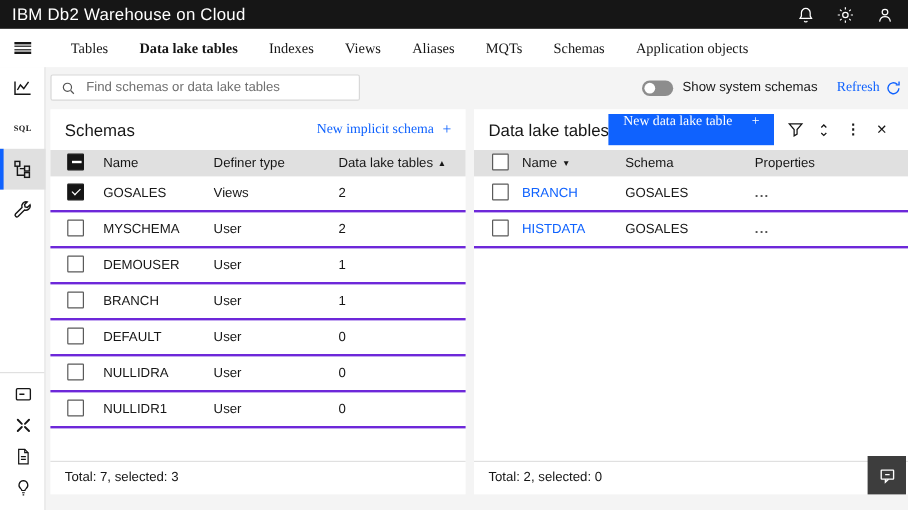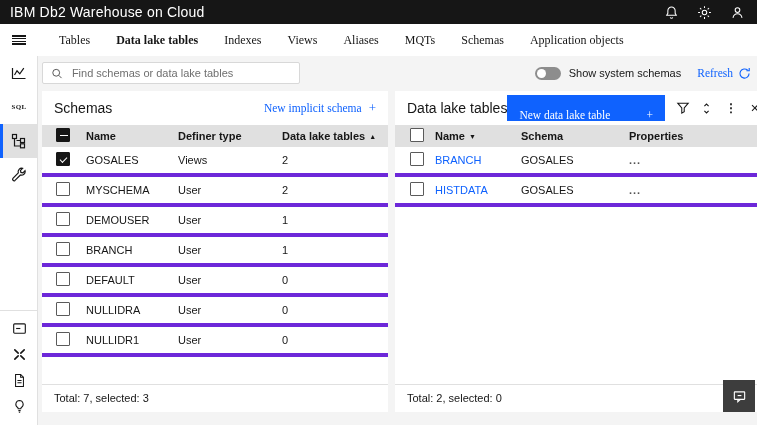--- a/index.html
+++ b/index.html
@@ -51,31 +51,31 @@
   
   .panels{display:flex;gap:7px;flex:1;min-height:0}
   .panel{background:#fff;display:flex;flex-direction:column;min-height:0}
   .panel.schemas{width:346px;flex:0 0 346px}
   .panel.dlt{flex:1}
   .panel-head{display:flex;align-items:center;height:34px;padding:0 12px;flex:0 0 34px}
   .panel-title{font-size:14px;color:#161616;white-space:nowrap}
   .link-action{margin-left:auto;color:#0f62fe;font-size:11.5px;display:flex;align-items:center;gap:7px;white-space:nowrap}
   .link-action .plus{font-size:13px}
   .primary-btn{margin-left:auto;height:26px;background:#0f62fe;color:#fff;font-size:11.5px;
-    padding:0 12px;display:flex;align-items:flex-end;gap:36px;white-space:nowrap}
+    padding:0 12px;display:flex;align-items:flex-start;gap:16px;white-space:nowrap}
   .head-icons{display:flex;align-items:center;margin-left:6px}
   .icon-btn{width:24px;height:24px;display:flex;align-items:center;justify-content:center;font-size:12px;color:#161616}
   .glyph-overflow{font-size:12px;font-weight:bold}
   .glyph-close{font-size:11px}
 
   .thead,.trow{display:grid;align-items:center}
   .panel.schemas .thead,.panel.schemas .trow{grid-template-columns:30px 92px 104px 1fr;padding-left:14px}
   .panel.dlt .thead,.panel.dlt .trow{grid-template-columns:25px 86px 108px 1fr;padding-left:15px}
-  .thead{height:22px;background:#e0e0e0;font-size:11px;font-weight:bold;flex:0 0 22px}
-  .trow{height:30px;border-bottom:4px solid #6d28d9;font-size:11px;flex:0 0 30px}
+  .thead{height:22px;background:#e0e0e0;font-size:11px;font-weight:normal;flex:0 0 22px}
+  .trow{height:30px;border-bottom:2px solid #6d28d9;font-size:11px;flex:0 0 30px}
   .cell{white-space:nowrap;overflow:hidden;text-overflow:ellipsis;padding-right:6px}
   .cell.link{color:#0f62fe}
   .sort-glyph{font-size:7px;margin-left:4px;vertical-align:1px}
   .dots{color:#525252;letter-spacing:1px;font-weight:bold}
 
   .cb{width:14px;height:14px;border:1px solid #5a5a5a;border-radius:1px;background:#fff;position:relative;display:inline-block}
   .cb.checked,.cb.indet{background:#161616;border-color:#161616}
   .cb.checked::after{content:"";position:absolute;left:2.5px;top:3.5px;width:6px;height:3px;
     border-left:1.6px solid #fff;border-bottom:1.6px solid #fff;transform:rotate(-45deg)}
   .cb.indet::after{content:"";position:absolute;left:2.5px;top:5.5px;width:8px;height:1.8px;background:#fff}

